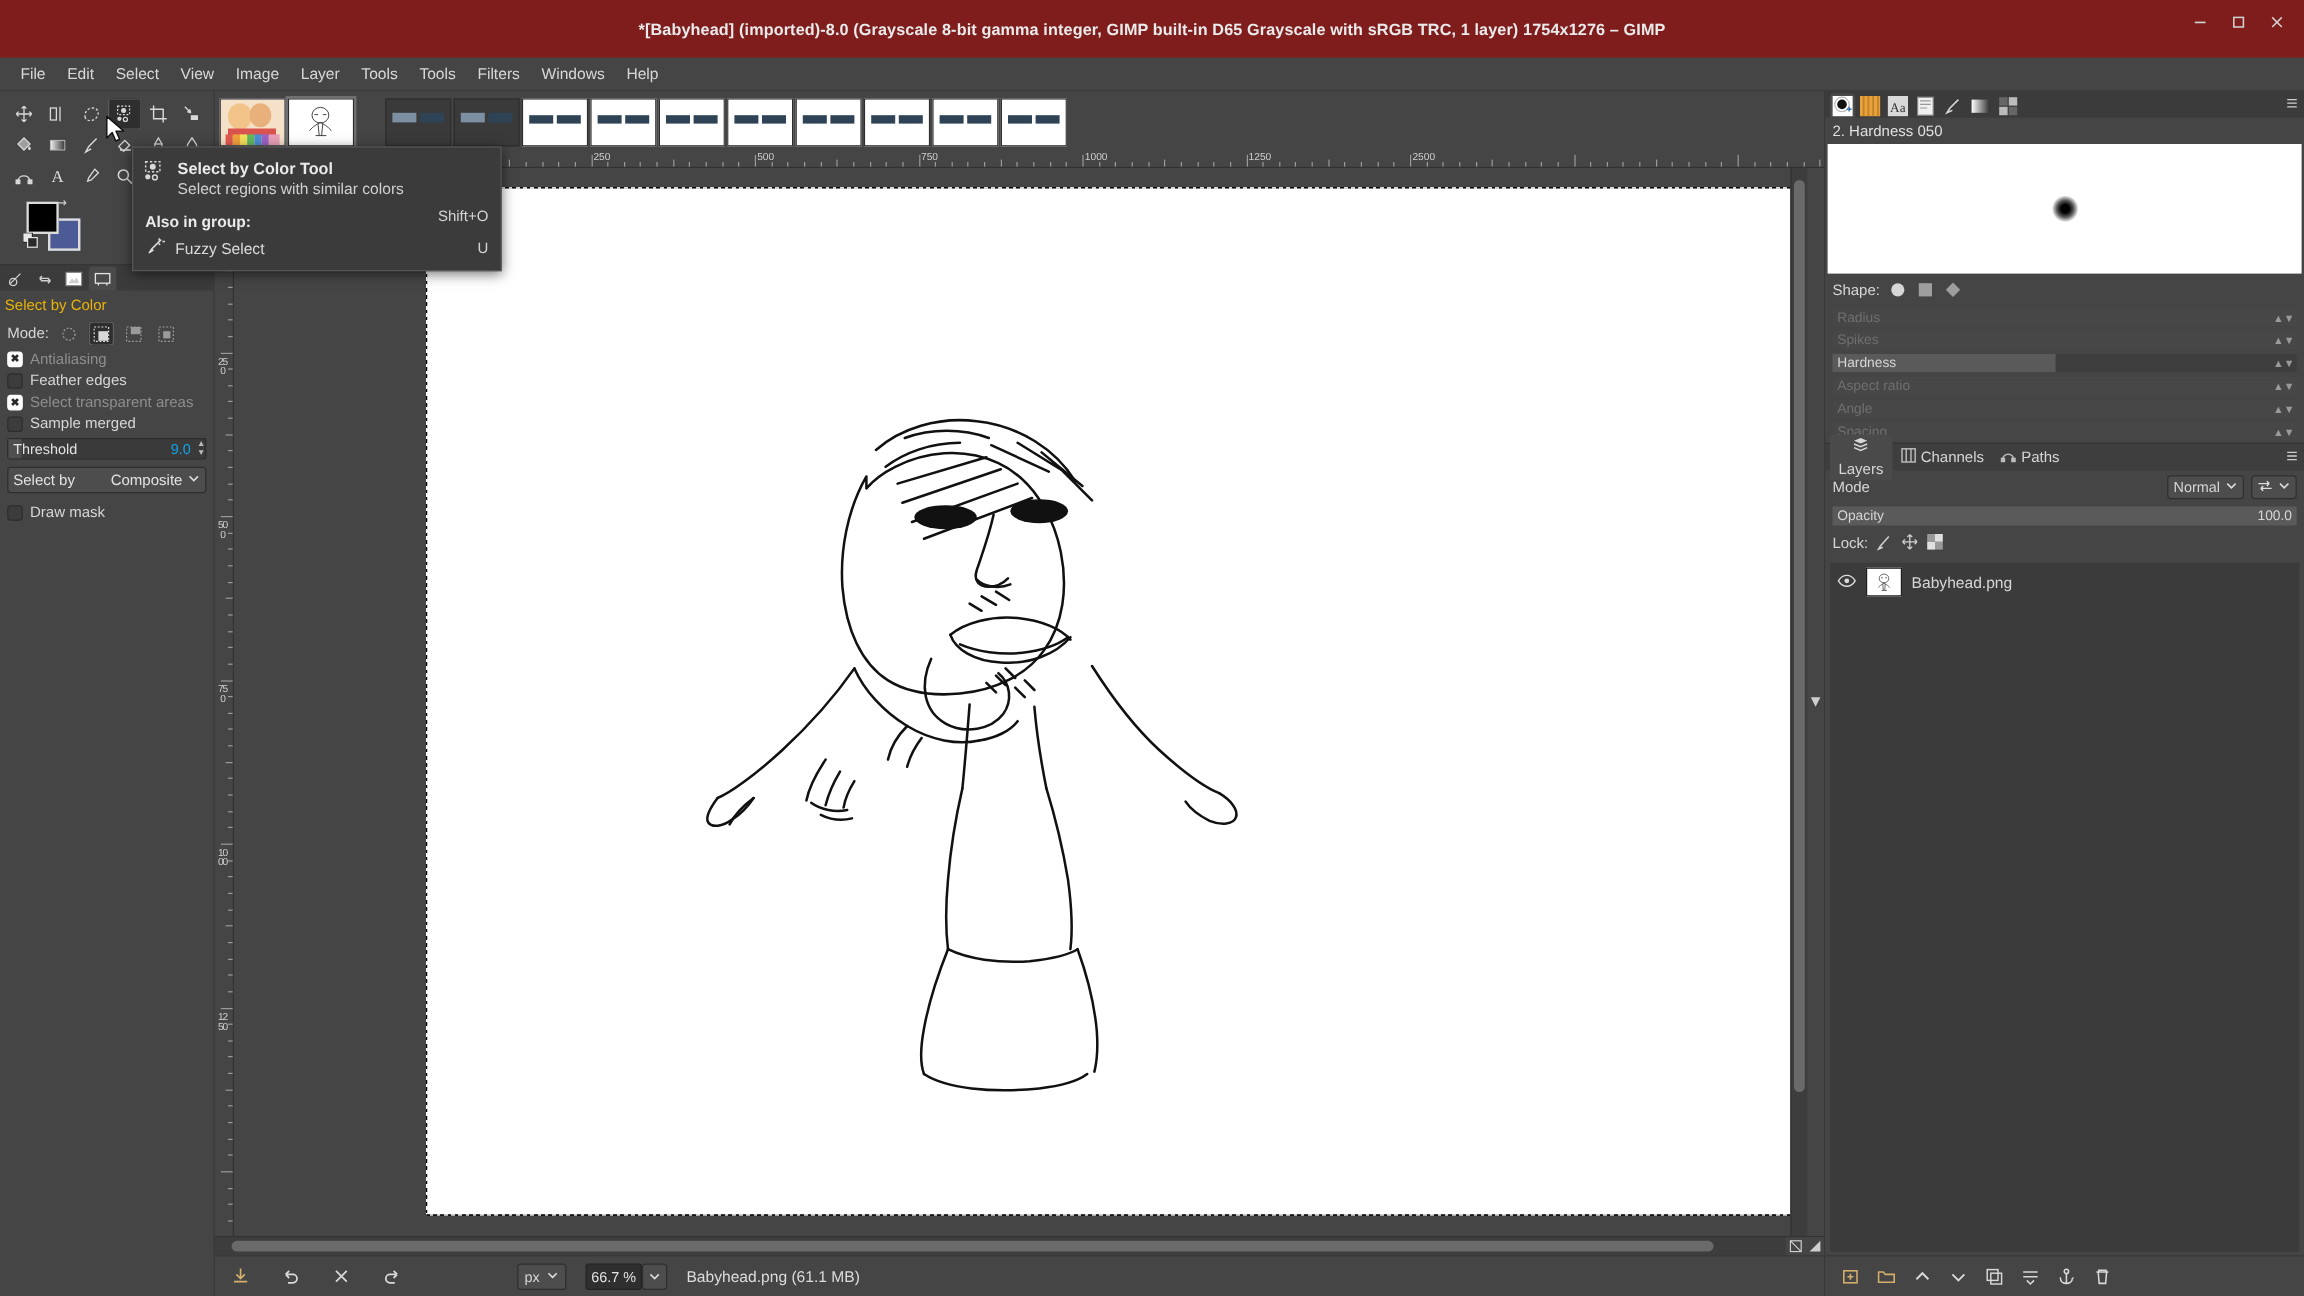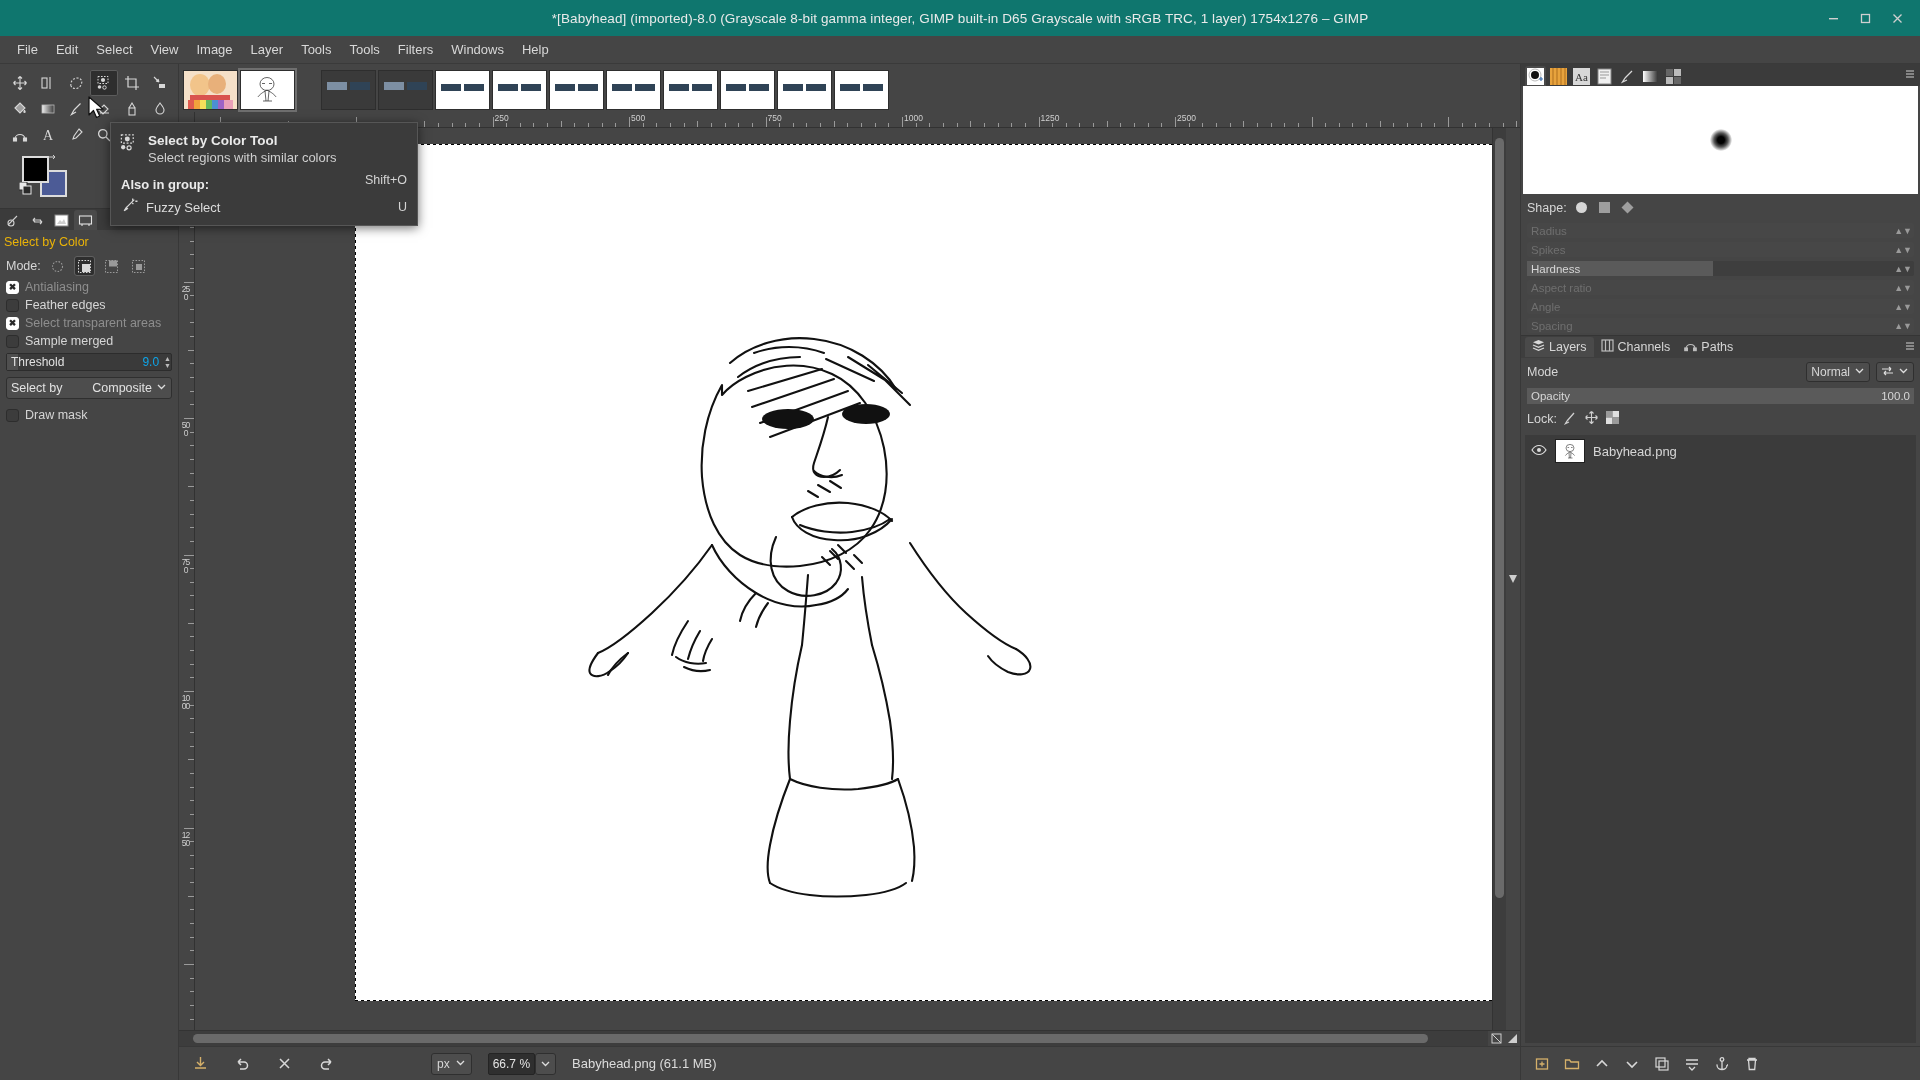--- a/index.html
+++ b/index.html
@@ -8,23 +8,23 @@
     font-family: "Liberation Sans", sans-serif;
     font-size: 13px;
     background:#454545;
     color:#d6d6d6;
     -webkit-font-smoothing:antialiased;
   }
   .app { position:relative; width:1920px; height:1080px; display:flex; flex-direction:column; }
 
   
   .titlebar {
-    height:36px; background:#0f766e; color:#eaeaea;
+    height:48px; background:#7f1d1d; color:#eaeaea;
     display:flex; align-items:center; justify-content:center;
-    position:relative; flex:none; font-size:13.5px; font-weight:normal;
+    position:relative; flex:none; font-size:13.5px; font-weight:bold;
   }
   .titlebar .tt { letter-spacing:.1px; }
   .winbtns { position:absolute; right:8px; top:0; height:36px; display:flex; align-items:center; gap:2px; }
   .winbtn { width:30px; height:26px; display:flex; align-items:center; justify-content:center;
             color:#d0d0d0; font-size:13px; border-radius:3px; }
   .winbtn svg { display:block; }
 
   
   .menubar { height:28px; background:#454545; display:flex; align-items:center; padding-left:8px; flex:none;
              border-bottom:1px solid #3a3a3a; }
@@ -149,21 +149,21 @@
   .bslider.dim { background:#474747; }
   .bslider .bf { position:absolute; left:0; top:0; bottom:0; background:#5a5a5a; }
   .bslider .bl { position:relative; padding-left:4px; }
   .bslider.dim .bl { color:#6f6f6f; }
   .bslider .br { position:absolute; right:2px; font-size:9px; color:#9a9a9a; }
 
   .layerTabs { height:23px; background:#3e3e3e; display:flex; align-items:center; padding-left:4px;
                position:relative; border-top:1px solid #353535; }
   .ltab { display:flex; align-items:center; gap:4px; padding:2px 7px; font-size:12.5px;
           border-radius:3px 3px 0 0; }
-  .ltab.on { background:#4a4a4a; }
+  .ltab.on { background:#4a4a4a;flex-direction:column; }
   .lrow { display:flex; align-items:center; gap:6px; padding:4px 6px; font-size:12.5px; }
   .opbar { position:relative; height:16px; background:#3e3e3e; margin:2px 6px; border-radius:2px;
            display:flex; align-items:center; font-size:11.5px; }
   .opbar .of { position:absolute; left:0; top:0; bottom:0; right:0; background:#5a5a5a; }
   .opbar .ol { position:relative; padding-left:4px; }
   .opbar .ov { position:relative; margin-left:auto; padding-right:4px; }
   .modecombo { height:20px; background:#4d4d4d; border:1px solid #2f2f2f; border-radius:3px;
                display:flex; align-items:center; padding:0 4px; gap:4px; font-size:12px; }
   .layerlist { flex:1; background:#3b3b3b; margin:3px 4px; overflow:hidden; }
   .layeritem { display:flex; align-items:center; gap:8px; padding:4px 6px; }
@@ -932,20 +932,21 @@
               <rect x="9" y="9" width="7" height="7" fill="#666"></rect>
             </svg>
         </div>
         <div class="dockMenu">
           <svg width="12" height="12" viewBox="0 0 12 12" stroke="#cfcfcf" fill="none" stroke-width="1.1">
               <path d="M2 3h8M2 6h8M2 9h8"></path>
             </svg>
         </div>
       </div>
 
+      <div class="brushname">2. Hardness 050</div>
       <div class="brushpreview">
         <div class="blob"></div>
       </div>
 
       <div class="shaperow">
         <span>Shape:</span>
         <span class="shapebtn">
           <svg width="15" height="15" viewBox="0 0 15 15">
               <circle cx="7.5" cy="7.5" r="5.5" fill="#d6d6d6"></circle>
             </svg>

